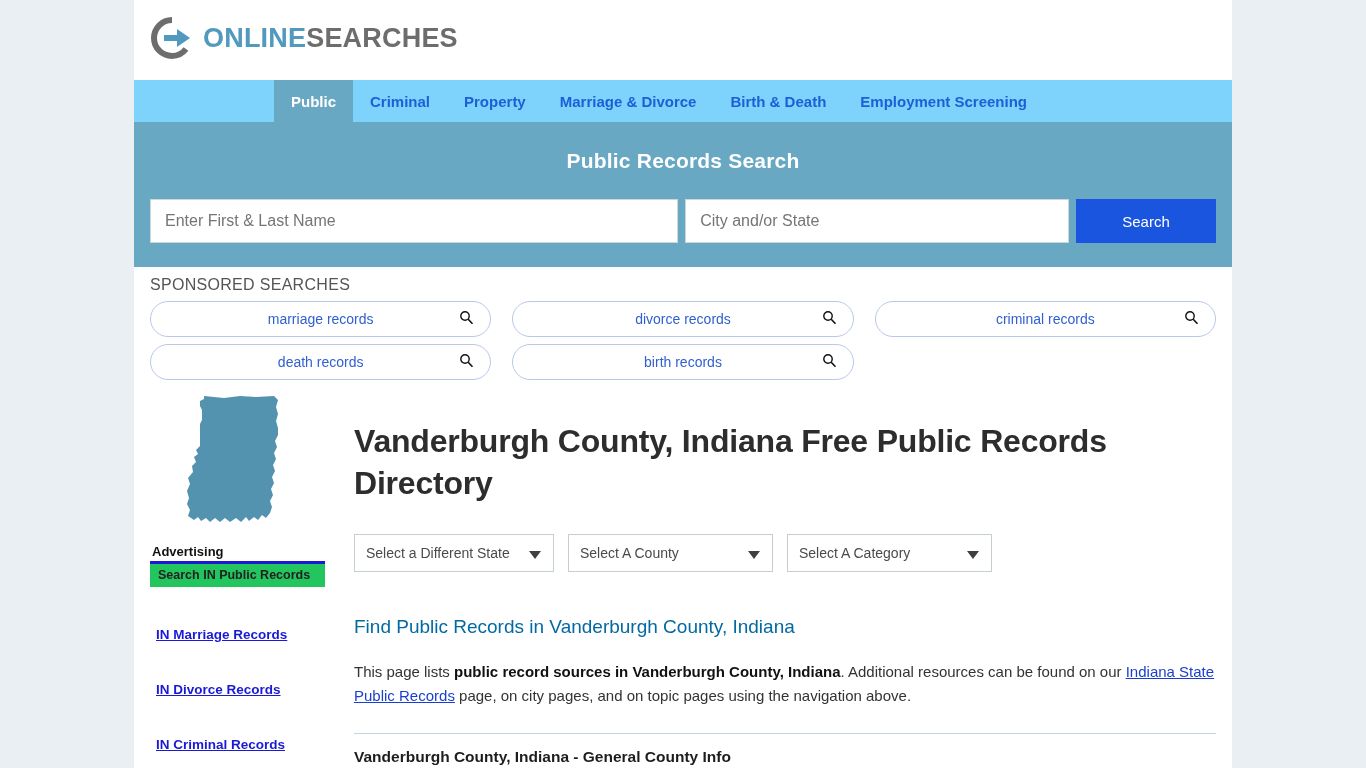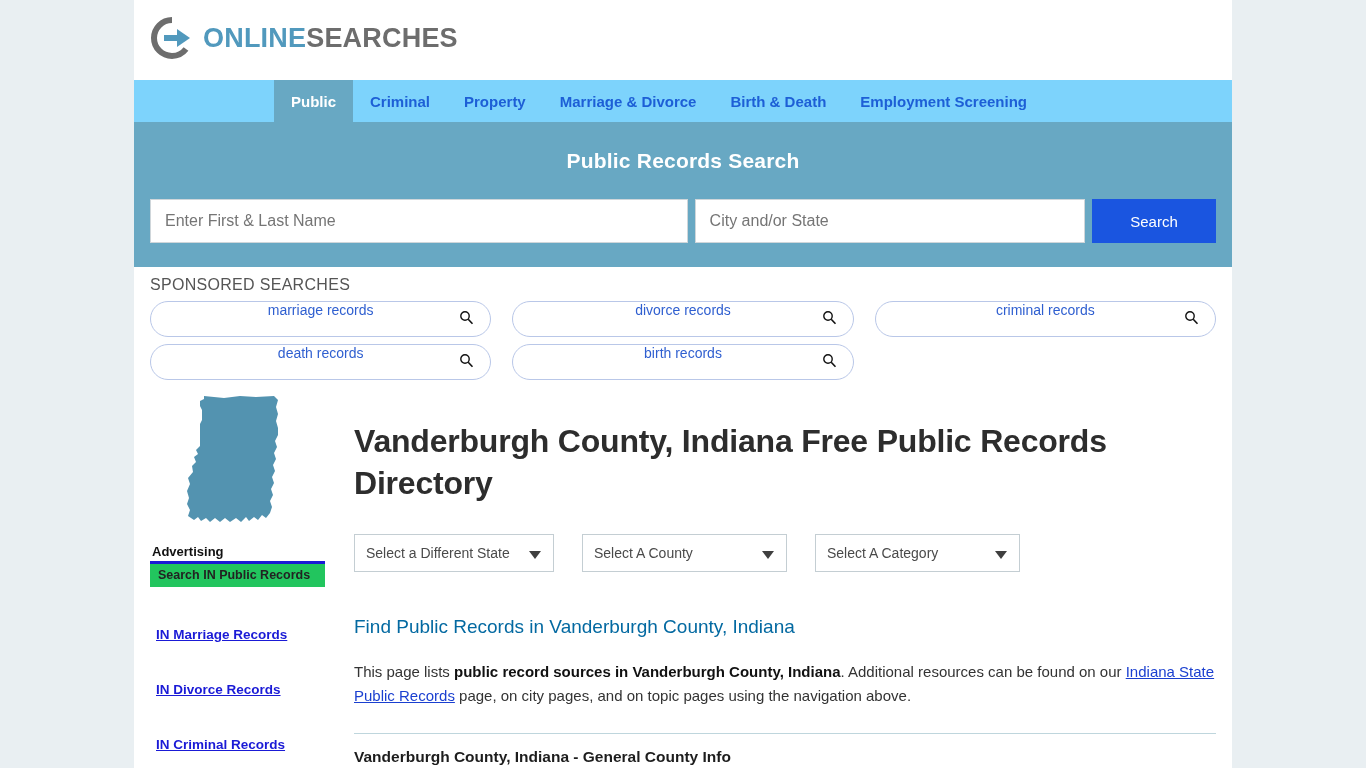--- a/index.html
+++ b/index.html
@@ -65,21 +65,21 @@
     background: #fff;
     font-size: 16px;
     color: #3a3a3a;
     padding: 0 14px;
     font-family: "Liberation Sans", sans-serif;
     outline: none;
   }
   .searchform input#name-input { flex: 1 1 58%; }
   .searchform input#loc-input  { flex: 1 1 42%; }
   .searchform button {
-    flex: none; width: 124px; height: 44px;
+    flex: none; width: 140px; height: 44px;
     background: #1a55e0; border: none;
     color: #fff; font-size: 15px;
     font-family: "Liberation Sans", sans-serif;
     cursor: pointer;
   }
 
   
   .sponsored { padding: 9px 16px 0 16px; }
   .sponsored-label {
     font-size: 16px; color: #555; letter-spacing: .3px;
@@ -89,21 +89,21 @@
     display: grid;
     grid-template-columns: repeat(3, 1fr);
     gap: 7px 21px;
   }
   .pill {
     position: relative;
     height: 36px;
     border: 1px solid #b9c7e8;
     border-radius: 19px;
     background: #fff;
-    display: flex; justify-content: center;
+    display: flex; align-items: center; justify-content: center;
     font-size: 14px; color: #2f5fd0;
     cursor: pointer;
   }
   .pill .mag { position: absolute; right: 16px; top: 50%; transform: translateY(-50%); }
 
   
   .content { display: flex; padding: 0 16px; }
   .col-left { width: 175px; flex: none; padding-top: 6px; }
   .col-right { flex: 1; padding-left: 29px; padding-top: 4px; }
 
@@ -129,21 +129,21 @@
     margin-top: 40px;
   }
 
   h1.page-title {
     margin: 36px 0 0 0;
     font-size: 32px; font-weight: bold;
     color: #2d2d2d; line-height: 1.32;
     letter-spacing: -.2px;
   }
 
-  .selects { display: flex; gap: 28px; margin-top: 30px; }
+  .selects { display: flex; gap: 14px; margin-top: 30px; }
   .sel {
     position: relative;
     height: 38px;
     border: 1px solid #c4ced3;
     background: #fff;
     display: flex; align-items: center;
     padding: 0 34px 0 11px;
     font-size: 14px; color: #4a4a4a;
     cursor: pointer;
     white-space: nowrap;

